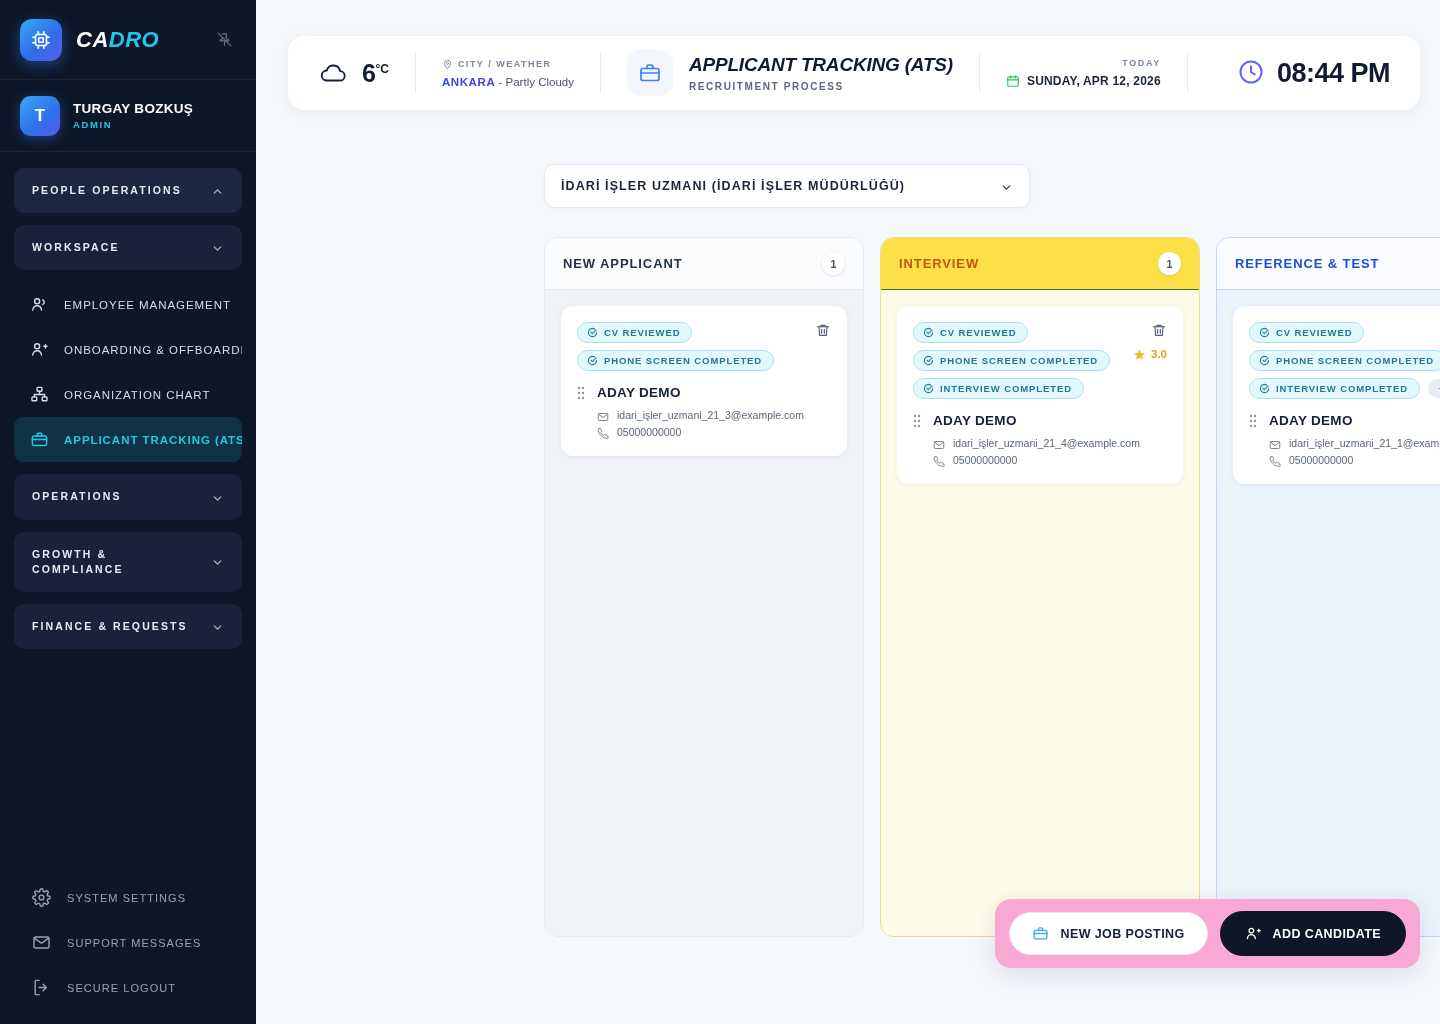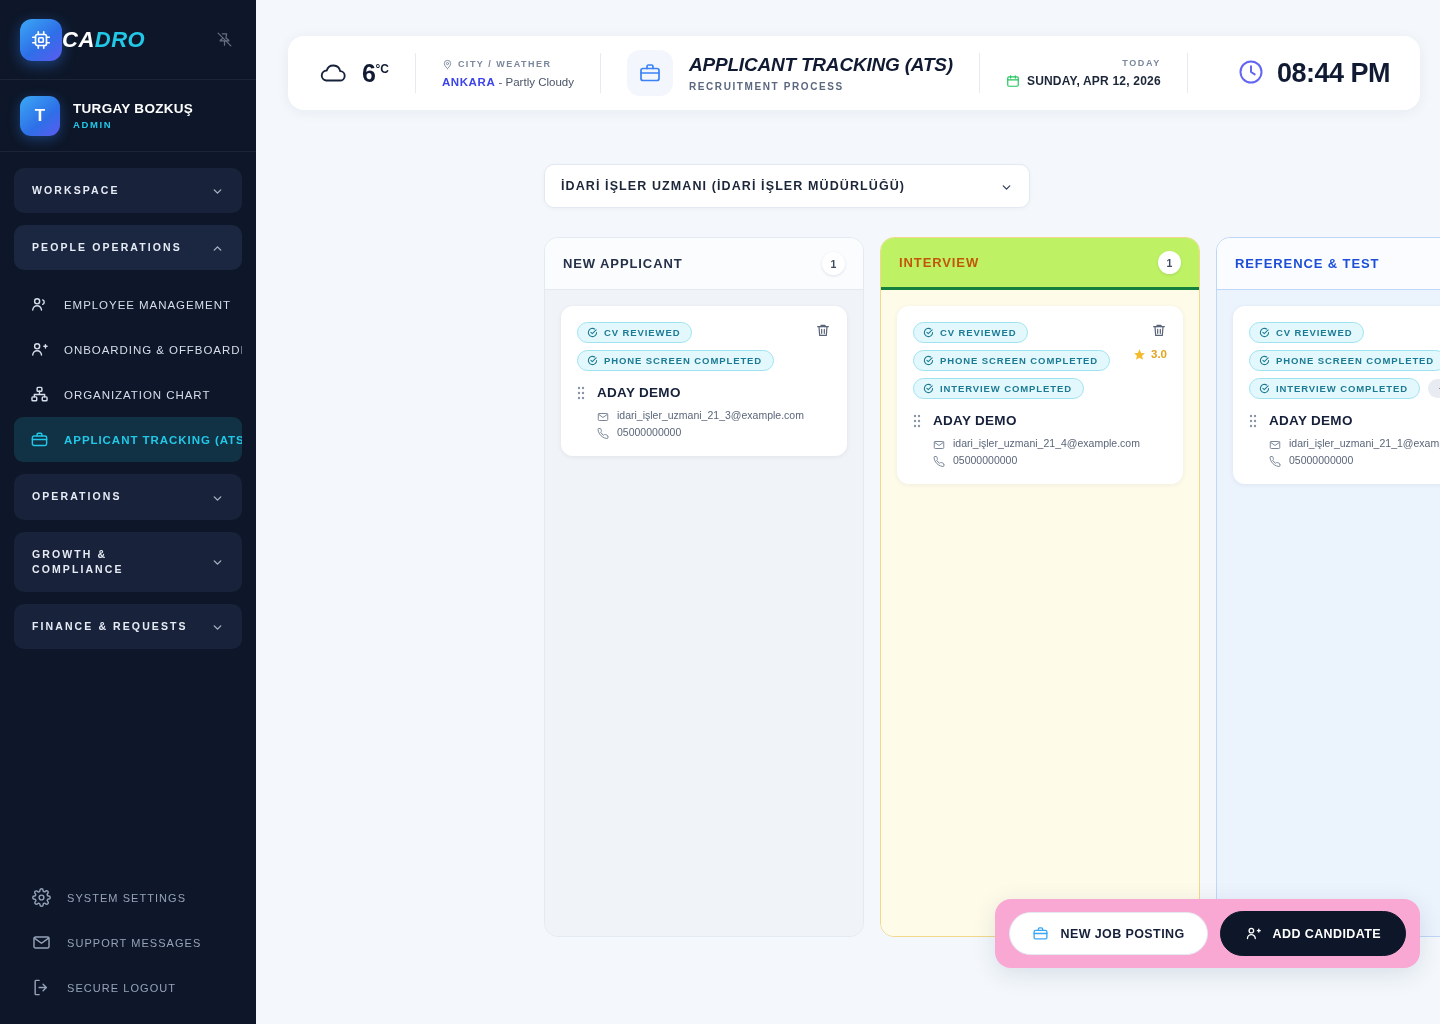--- a/index.html
+++ b/index.html
@@ -13,21 +13,21 @@
 
   
   .sidebar {
     width: 256px; height: 1024px; flex: 0 0 256px;
     background: #0E1729;
     display: flex; flex-direction: column;
     position: relative;
   }
   .sb-brand {
     height: 80px; display: flex; align-items: center;
-    padding: 0 20px; 
+    padding: 0 20px; gap: 14px;
     border-bottom: 1px solid #1b2539;
   }
   .brand-logo {
     width: 42px; height: 42px; border-radius: 12px;
     background: linear-gradient(140deg,#3BA8F5 0%,#2E6FE8 55%,#5B5BF0 100%);
     display: flex; align-items: center; justify-content: center;
     flex: 0 0 42px;
     box-shadow: 0 4px 14px rgba(45,120,230,.45);
   }
   .brand-name {
@@ -180,21 +180,21 @@
   }
   .col-body { min-height: 646px; padding: 16px; position: relative; }
 
   
   .col-new { border-color: #E4EAF2; }
   .col-new .col-head { border-bottom: 1px solid #E4EAF2; }
   .col-new .col-title { color: #243149; }
   .col-new .col-body { background: #F0F3F7; }
 
   .col-interview { border-color: #F2D88A; }
-  .col-interview .col-head { background: #bef264; border-bottom: 3px solid #15803d; }
+  .col-interview .col-head { background: #fde047; border-bottom: 1px solid #15803d; }
   .col-interview .col-title { color: #C2570C; }
   .col-interview .col-body { background: #FEFBE9; }
 
   .col-ref { border-color: #BFD6F7; }
   .col-ref .col-head { background: #FAFCFF; border-bottom: 1px solid #BFD6F7; }
   .col-ref .col-title { color: #1D4ED8; }
   .col-ref .col-body { background: #EBF3FD; }
 
   
   .card {
@@ -284,34 +284,34 @@
     <div class="sb-user">
       <div class="user-avatar">T</div>
       <div>
         <div class="user-name">TURGAY BOZKUŞ</div>
         <div class="user-role">ADMIN</div>
       </div>
     </div>
 
     <nav class="sb-nav">
 
+      <div class="nav-group open">
+        <span class="nav-group-label">PEOPLE OPERATIONS</span>
+        <span class="chev">
+          <svg width="13" height="13" viewBox="0 0 24 24" fill="none" stroke="#D6DEEA" stroke-width="2.6" stroke-linecap="round" stroke-linejoin="round">
+              <polyline points="18 15 12 9 6 15"></polyline>
+            </svg>
+        </span>
+      </div>
+
       <div class="nav-group">
         <span class="nav-group-label">WORKSPACE</span>
         <span class="chev">
           <svg width="13" height="13" viewBox="0 0 24 24" fill="none" stroke="#D6DEEA" stroke-width="2.6" stroke-linecap="round" stroke-linejoin="round">
               <polyline points="6 9 12 15 18 9"></polyline>
-            </svg>
-        </span>
-      </div>
-
-      <div class="nav-group open">
-        <span class="nav-group-label">PEOPLE OPERATIONS</span>
-        <span class="chev">
-          <svg width="13" height="13" viewBox="0 0 24 24" fill="none" stroke="#D6DEEA" stroke-width="2.6" stroke-linecap="round" stroke-linejoin="round">
-              <polyline points="18 15 12 9 6 15"></polyline>
             </svg>
         </span>
       </div>
 
       <div class="nav-items">
         <div class="nav-item">
           <span class="ni-icon">
             <svg width="19" height="19" viewBox="0 0 24 24" fill="none" stroke="currentColor" stroke-width="1.8" stroke-linecap="round" stroke-linejoin="round">
                 <circle cx="9" cy="8" r="3.2"></circle>
                 <path d="M3.5 19a5.5 5.5 0 0 1 11 0"></path>

